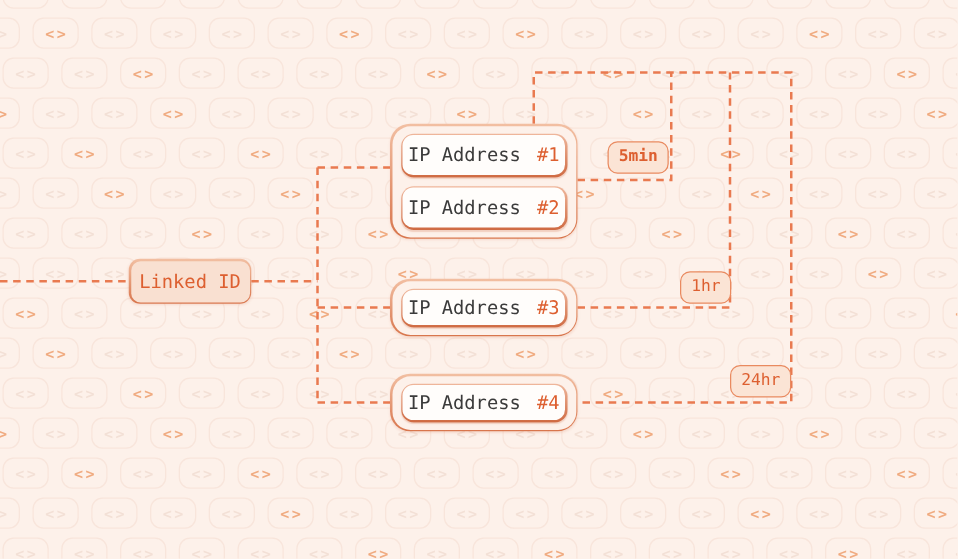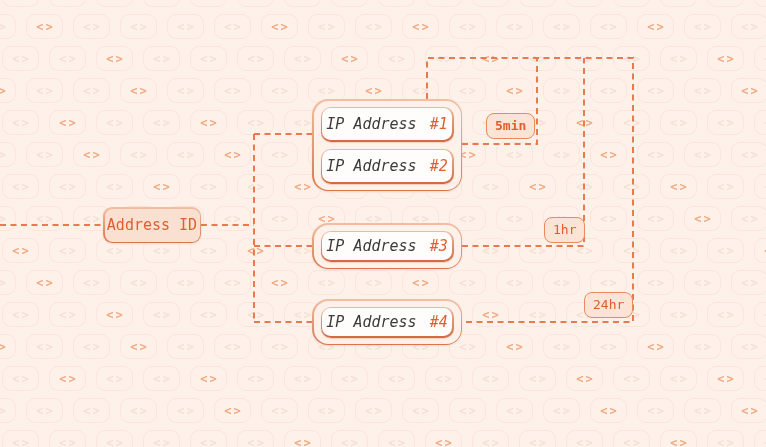--- a/index.html
+++ b/index.html
@@ -45,21 +45,21 @@
   .group{border-radius:16px;padding:1.5px;}
   .group>.inner{background:var(--background);border-radius:14.5px;flex-direction:column;
         justify-content:space-evenly;padding:6px 7px;gap:7px;}
   .group-1{left:312px;top:99px;width:150px;height:92px;}
   .group-2{left:312px;top:223px;width:150px;height:46px;}
   .group-3{left:312px;top:299px;width:150px;height:46px;}
 
   .ip-box{width:100%;flex:1;background:linear-gradient(180deg,#efb79c,#cf6a42);
         border-radius:10px;padding:1.5px;box-shadow:0 1px 1px rgba(207,106,66,0.25);}
   .ip-box>.ip-inner{width:100%;height:100%;background:var(--node-fill);border-radius:8.5px;
-        display:flex;align-items:center;justify-content:center;gap:4px;font-style:italic;}
+        display:flex;align-items:center;justify-content:center;gap:4px;}
   .ip-box .ip-name{color:var(--text-dark);font-size:15px;}
   .ip-box .ip-num{color:var(--text-accent);font-size:15px;margin-left:9px;}
 
   .badge{position:absolute;z-index:3;background:var(--badge-fill);border:1px solid #e98a60;
         border-radius:8px;color:var(--text-accent);font-size:13px;line-height:1;
         padding:5px 8px 6px 8px;display:flex;align-items:center;justify-content:center;}
   .badge-5min{left:486px;top:113px;font-weight:bold;}
   .badge-1hr{left:544px;top:217px;}
   .badge-24hr{left:584px;top:292px;}
 </style>
@@ -843,21 +843,21 @@
     <path d="M254 134 H312"></path>
     <path d="M254 246 H312"></path>
     <path d="M254 322 H312"></path>
     <path d="M462 144 H537 V58"></path>
     <path d="M462 246 H584 V58"></path>
     <path d="M427 99 V58 H633 V322 H462"></path>
   </svg>
 
   <div class="gbox root-node">
     <div class="inner">
-      <span class="label">Address ID</span>
+      <span class="label">Linked ID</span>
     </div>
   </div>
 
   <div class="gbox group group-1">
     <div class="inner">
       <div class="ip-box">
         <div class="ip-inner">
           <span class="ip-name">IP Address</span>
           <span class="ip-num">#1</span>
         </div>

